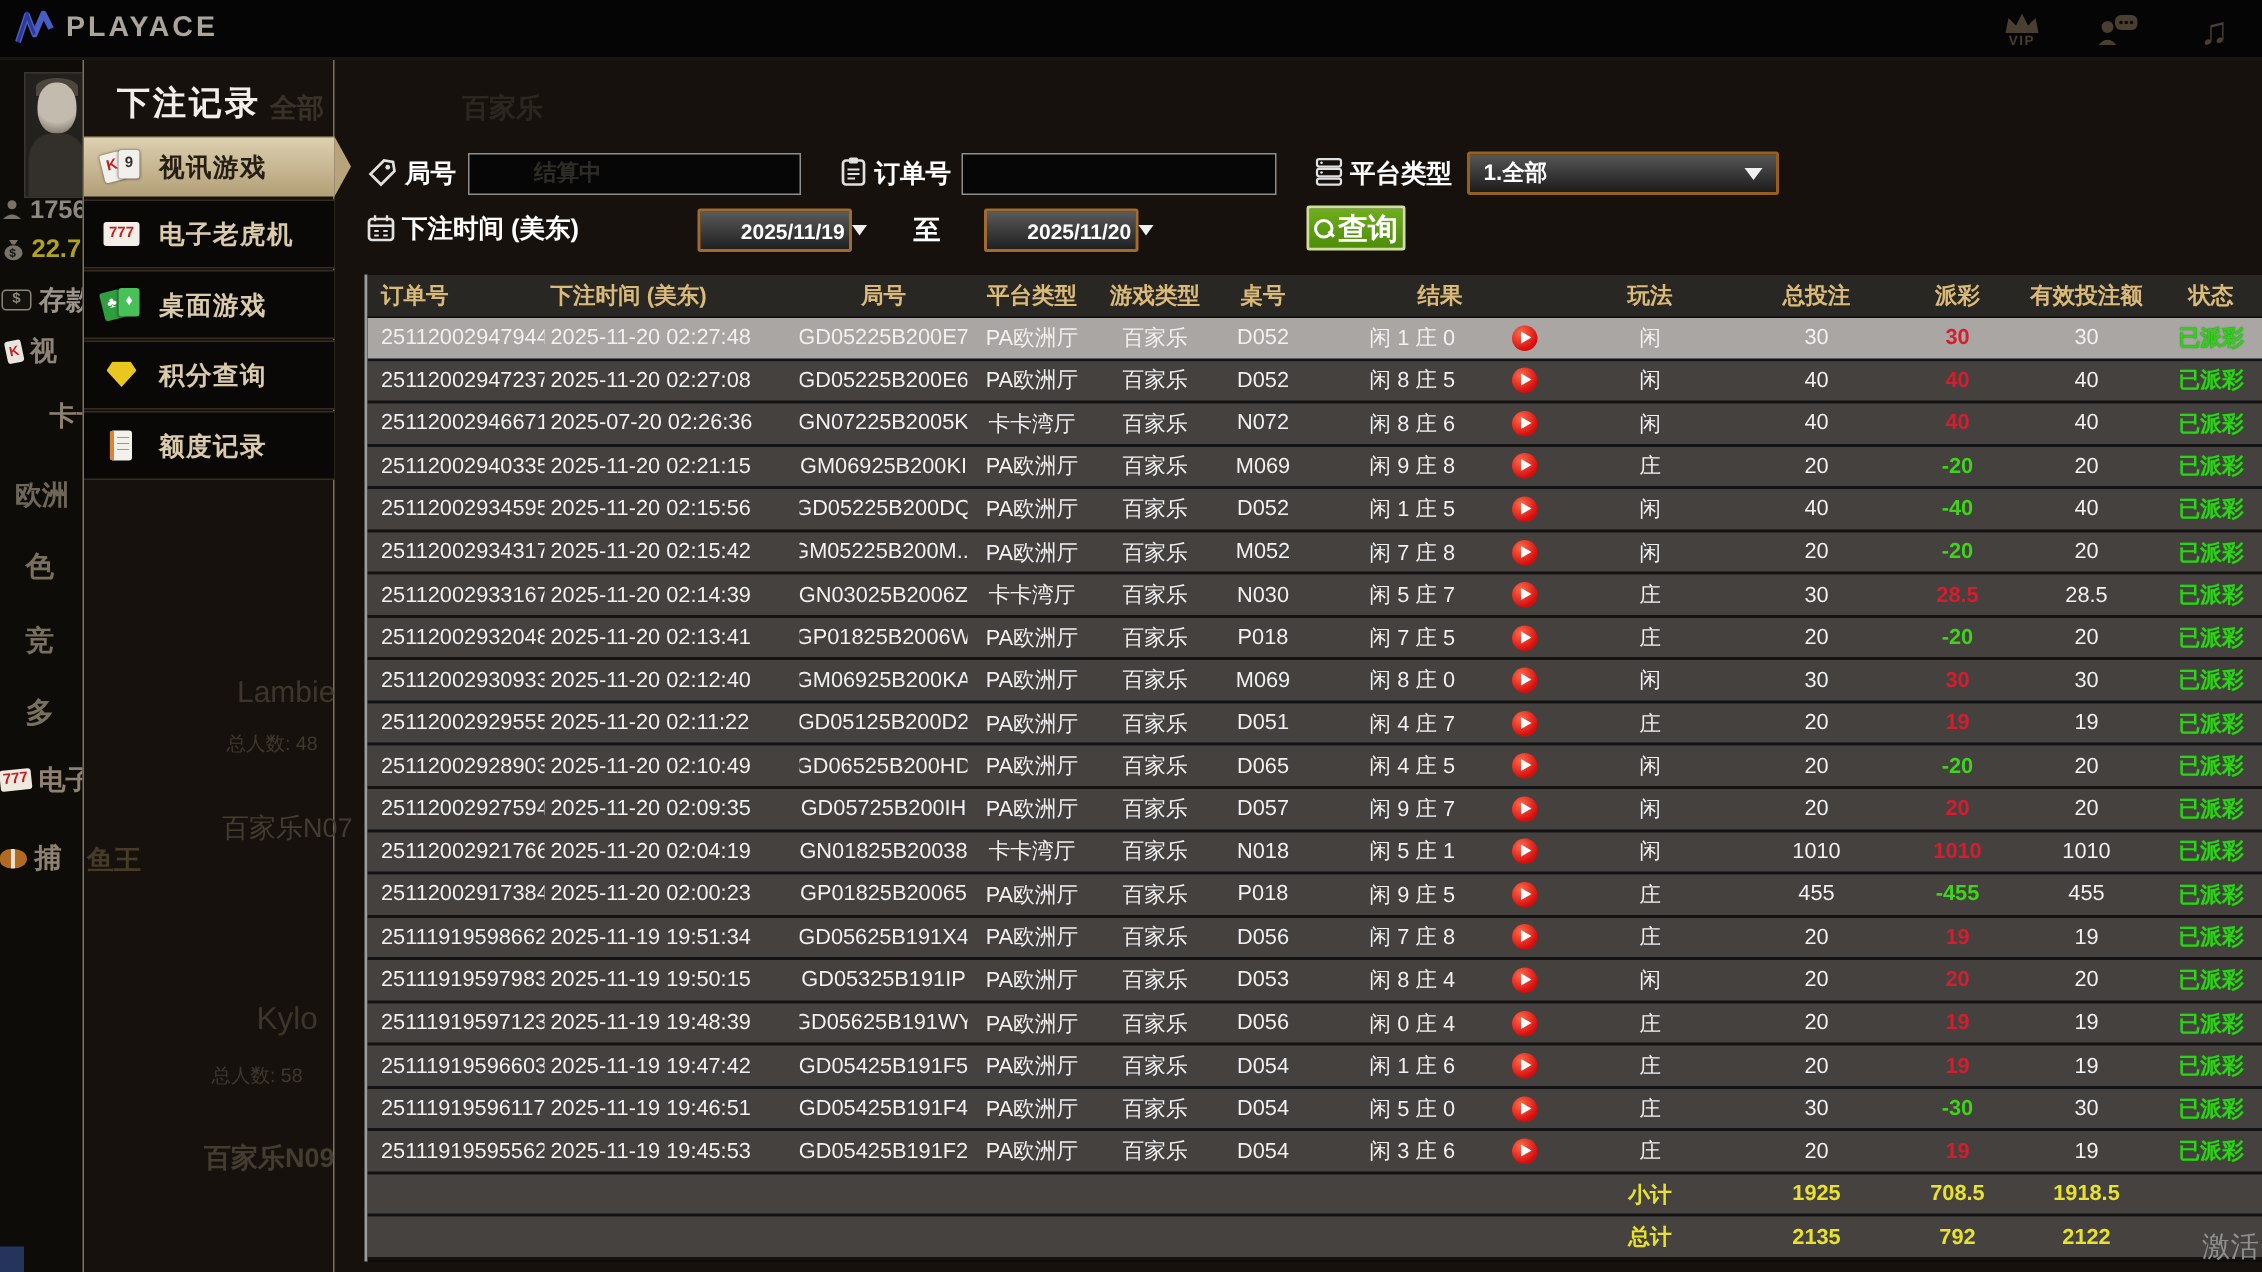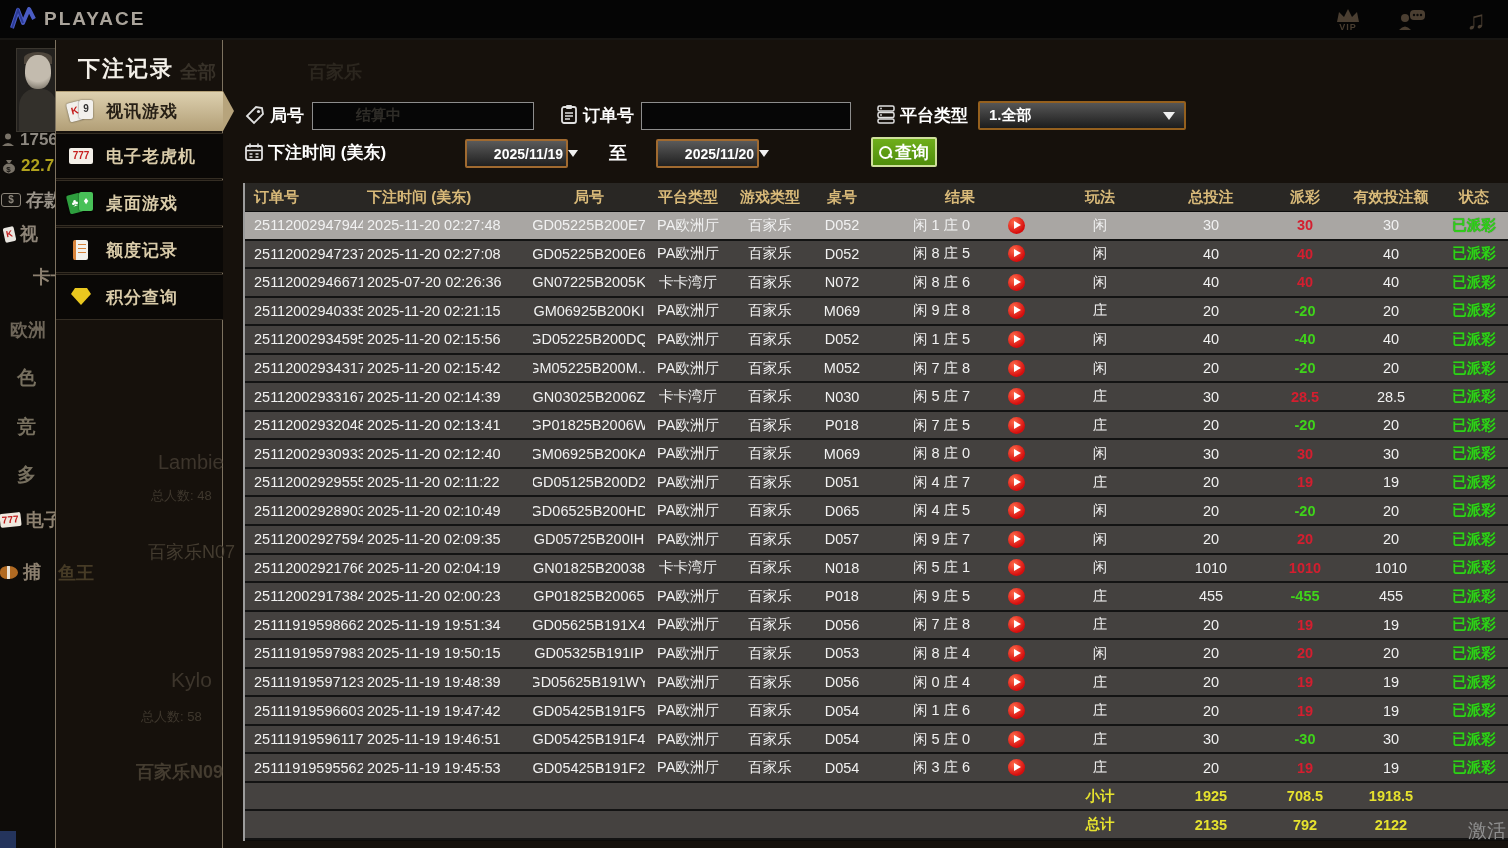--- a/index.html
+++ b/index.html
@@ -108,21 +108,21 @@
         display:flex; align-items:center; padding:0 9px; cursor:pointer; }
   .dd .caret { margin-left:auto; width:0; height:0; border-left:6px solid transparent;
                border-right:6px solid transparent; border-top:8px solid #f0f0f0; }
   .datebtn { position:absolute; width:103px; height:29px; background:linear-gradient(180deg,#5a5a5a,#202020);
              border:2px solid #a06a30; border-radius:2px; color:#fff; font-size:14px; font-weight:bold;
              display:flex; align-items:center; justify-content:center; gap:5px; cursor:pointer;padding-left:39px; }
   .datebtn .caret { width:0; height:0; border-left:5px solid transparent; border-right:5px solid transparent;
                     border-top:7px solid #f0f0f0; }
   .zhi { position:absolute; color:#fff; font-size:18px; font-weight:bold; }
   .searchbtn { position:absolute; width:66px; height:30px; background:linear-gradient(180deg,#6fae1c,#4f8d0b);
-               border:2px solid #cfe09a; border-radius:2px; color:#fff; font-size:17px; font-weight:bold;
+               border:2px solid #cfe09a; border-radius:2px; color:#fff; font-size:20px; font-weight:bold;
                display:flex; align-items:center; justify-content:center; gap:3px; cursor:pointer; }
   .mag { position:relative; width:13px; height:13px; }
   .mag::before { content:""; position:absolute; left:0; top:0; width:9px; height:9px; border:2px solid #fff; border-radius:50%; }
   .mag::after { content:""; position:absolute; left:9px; top:9px; width:5px; height:2px; background:#fff; transform:rotate(45deg); }
 
   
   .tbl { position:absolute; left:187px; top:143px; width:1266px; height:658px; overflow:hidden;
          border-left:2px solid #9c9c9c; background:#0d0b09; }
   .trow { display:flex; width:1330px; height:28.55px; background:#44413f; border-bottom:2px solid #131313;
           color:#f1f1f1; font-size:14.5px; }
@@ -259,29 +259,29 @@
         </div>
         <div class="side-item">
           <span class="s-ic">
             <span class="sc g1c">♣</span>
               <span class="sc g2c">♦</span>
           </span>
           <span class="lbl">桌面游戏</span>
         </div>
         <div class="side-item">
           <span class="s-ic">
+              <span class="ic-gem"></span>
+            </span>
+          <span class="lbl">积分查询</span>
+        </div>
+        <div class="side-item">
+          <span class="s-ic">
               <span class="ic-doc"></span>
             </span>
           <span class="lbl">额度记录</span>
-        </div>
-        <div class="side-item">
-          <span class="s-ic">
-              <span class="ic-gem"></span>
-            </span>
-          <span class="lbl">积分查询</span>
         </div>
       </div>
       <span class="ghost gfish">鱼王</span>
       <span class="ghost gd1">Lambie</span>
       <span class="ghost gd2">总人数: 48</span>
       <span class="ghost gd3">百家乐N07</span>
       <span class="ghost gd4">Kylo</span>
       <span class="ghost gd5">总人数: 58</span>
       <span class="ghost gd6">百家乐N09</span>
     </div>

